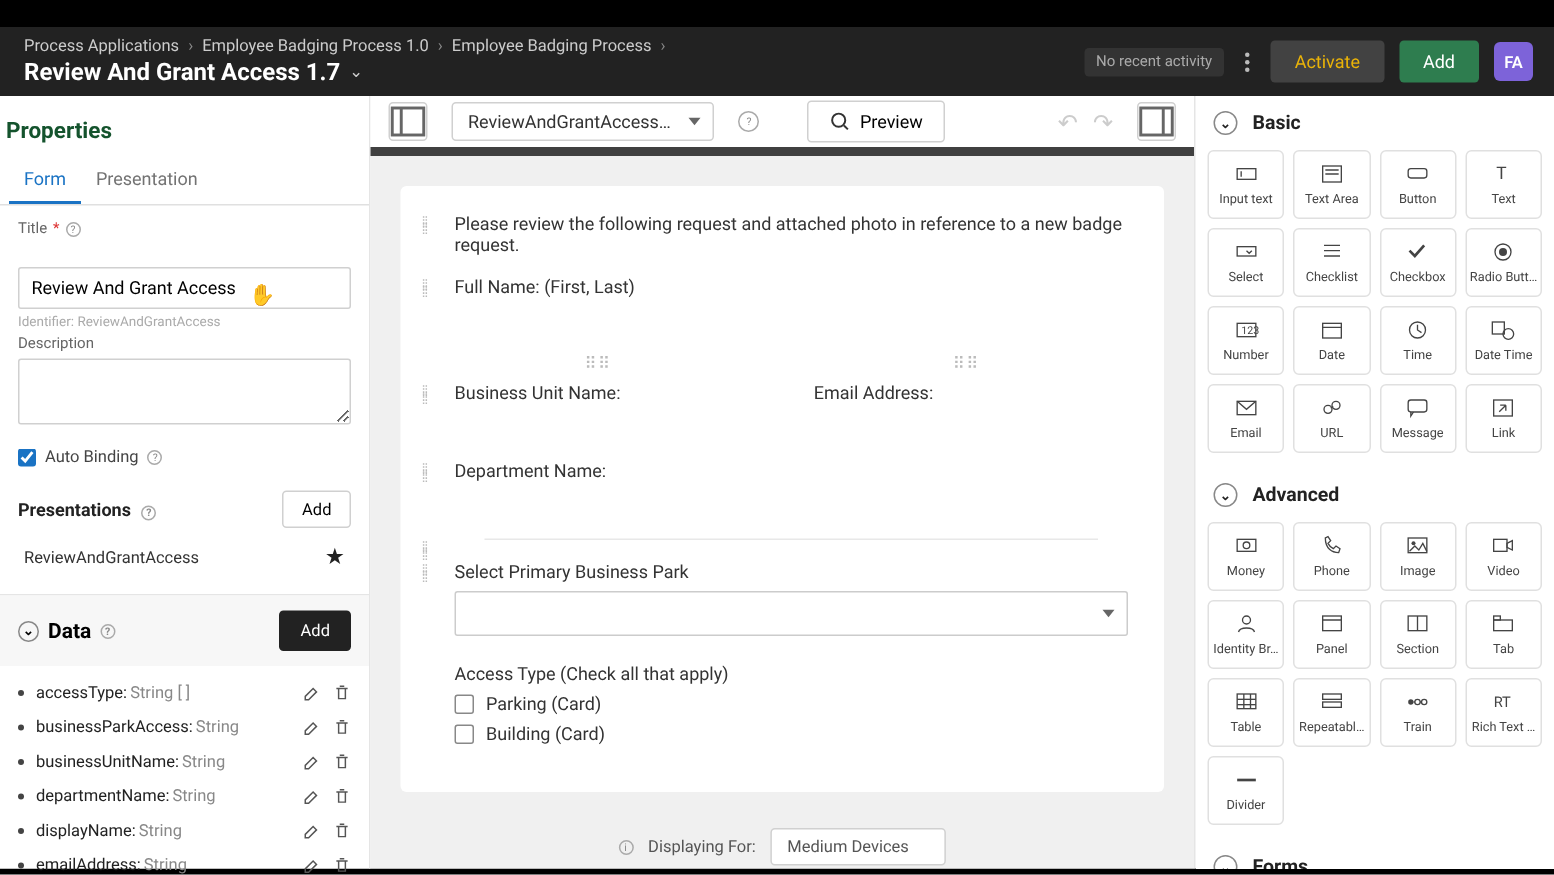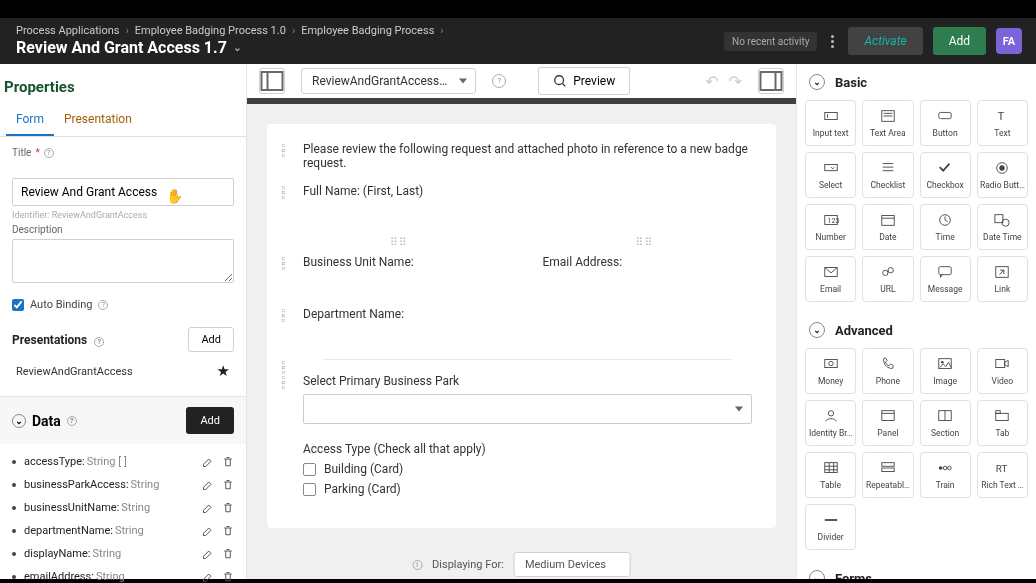--- a/index.html
+++ b/index.html
@@ -8,32 +8,32 @@
 
 .top-bar { background: #222; height: 46px; display: flex; align-items: center; padding: 0 14px; color: #ddd; position: relative; }
 .breadcrumbs { position: absolute; top: 6px; left: 16px; font-size: 11px; color: #ccc; display: flex; gap: 6px; align-items: center; }
 .breadcrumbs span { cursor: pointer; }
 .chev { color: #888; }
 .title-row { position: absolute; top: 20px; left: 16px; display: flex; align-items: center; gap: 6px; }
 .page-title { font-size: 16px; font-weight: 700; color: #fff; }
 .top-right { margin-left: auto; display: flex; gap: 10px; align-items: center; }
 .pill-dark { background: #333; color: #aaa; font-size: 10px; padding: 4px 8px; border-radius: 3px; }
 .btn { padding: 7px 16px; border: none; border-radius: 3px; font-size: 12px; cursor: pointer; }
-.btn-activate { background: #424242; color: #14b8a6; font-style: italic; }
+.btn-activate { background: #424242; color: #eab308; }
 .btn-add-top { background: #2e7d4f; color: #fff; }
 .avatar { width: 26px; height: 26px; background: #7d63d9; border-radius: 4px; display: flex; align-items: center; justify-content: center; color: #fff; font-size: 11px; font-weight: 600; }
 .dots-vert { display: flex; flex-direction: column; gap: 2px; padding: 4px; cursor: pointer; }
 .dots-vert i { width: 3px; height: 3px; background: #bbb; border-radius: 50%; }
 
 .main { display: flex; height: calc(100% - 46px); }
 
 .left-panel { width: 247px; background: #fff; border-right: 1px solid #e5e5e5; display: flex; flex-direction: column; }
 .left-header { padding: 14px 4px 8px; font-weight: 700; font-size: 15px; color: #14532d; }
 .tabs { display: flex; border-bottom: 1px solid #e0e0e0; padding: 0 6px; }
-.tab { padding: 8px 10px; font-size: 12px; color: #a16207; cursor: pointer; border-bottom: 2px solid transparent; }
+.tab { padding: 8px 10px; font-size: 12px; color: #737373; cursor: pointer; border-bottom: 2px solid transparent; }
 .tab.active { color: #1a73c4; border-bottom-color: #1a73c4; }
 .form-body { padding: 10px 12px; font-size: 11px; color: #444; }
 .form-label { font-size: 10px; color: #666; display: flex; align-items: center; gap: 4px; }
 .req { color: #d33; }
 .info-ic { width: 10px; height: 10px; border: 1px solid #aaa; border-radius: 50%; display: inline-flex; align-items: center; justify-content: center; font-size: 7px; color: #888; }
 .input { width: 100%; border: 1px solid #d0d0d0; padding: 6px 8px; font-size: 12px; border-radius: 2px; margin-top: 20px; }
 .ident { font-size: 9px; color: #aaa; margin-top: 4px; }
 .textarea { width: 100%; border: 1px solid #d0d0d0; height: 44px; border-radius: 2px; margin-top: 4px; }
 .auto-bind { display: flex; align-items: center; gap: 6px; margin-top: 12px; font-size: 11px; }
 .auto-bind input { width: 12px; height: 12px; accent-color: #1a73c4; }
@@ -322,27 +322,27 @@
             <div class="drag-h" data-name="drag-handle-icon">⁞⁞<br>⁞⁞</div>
             <div class="hr"></div>
           </div>
           <div class="field-block">
             <div class="drag-h" data-name="drag-handle-icon">⁞⁞<br>⁞⁞</div>
             <div class="ftext" data-name="select-park-label">Select Primary Business Park</div>
             <div class="select-box" data-name="business-park-select"></div>
           </div>
           <div class="field-block" style="margin-top:18px;">
             <div class="ftext" data-name="access-type-label">Access Type (Check all that apply)</div>
+            <div class="check-row" data-name="checkbox-parking">
+              <div class="check-box"></div>
+                <span>Parking (Card)</span>
+            </div>
             <div class="check-row" data-name="checkbox-building">
               <div class="check-box"></div>
                 <span>Building (Card)</span>
-            </div>
-            <div class="check-row" data-name="checkbox-parking">
-              <div class="check-box"></div>
-                <span>Parking (Card)</span>
             </div>
           </div>
         </div>
       </div>
       <div class="bottom-bar">
         <div class="device-bar">
           <span class="info-ic" data-name="info-icon">i</span>
           <span data-name="displaying-for-label">Displaying For:</span>
           <div class="device-dd" data-name="device-dropdown">Medium Devices</div>
         </div>

